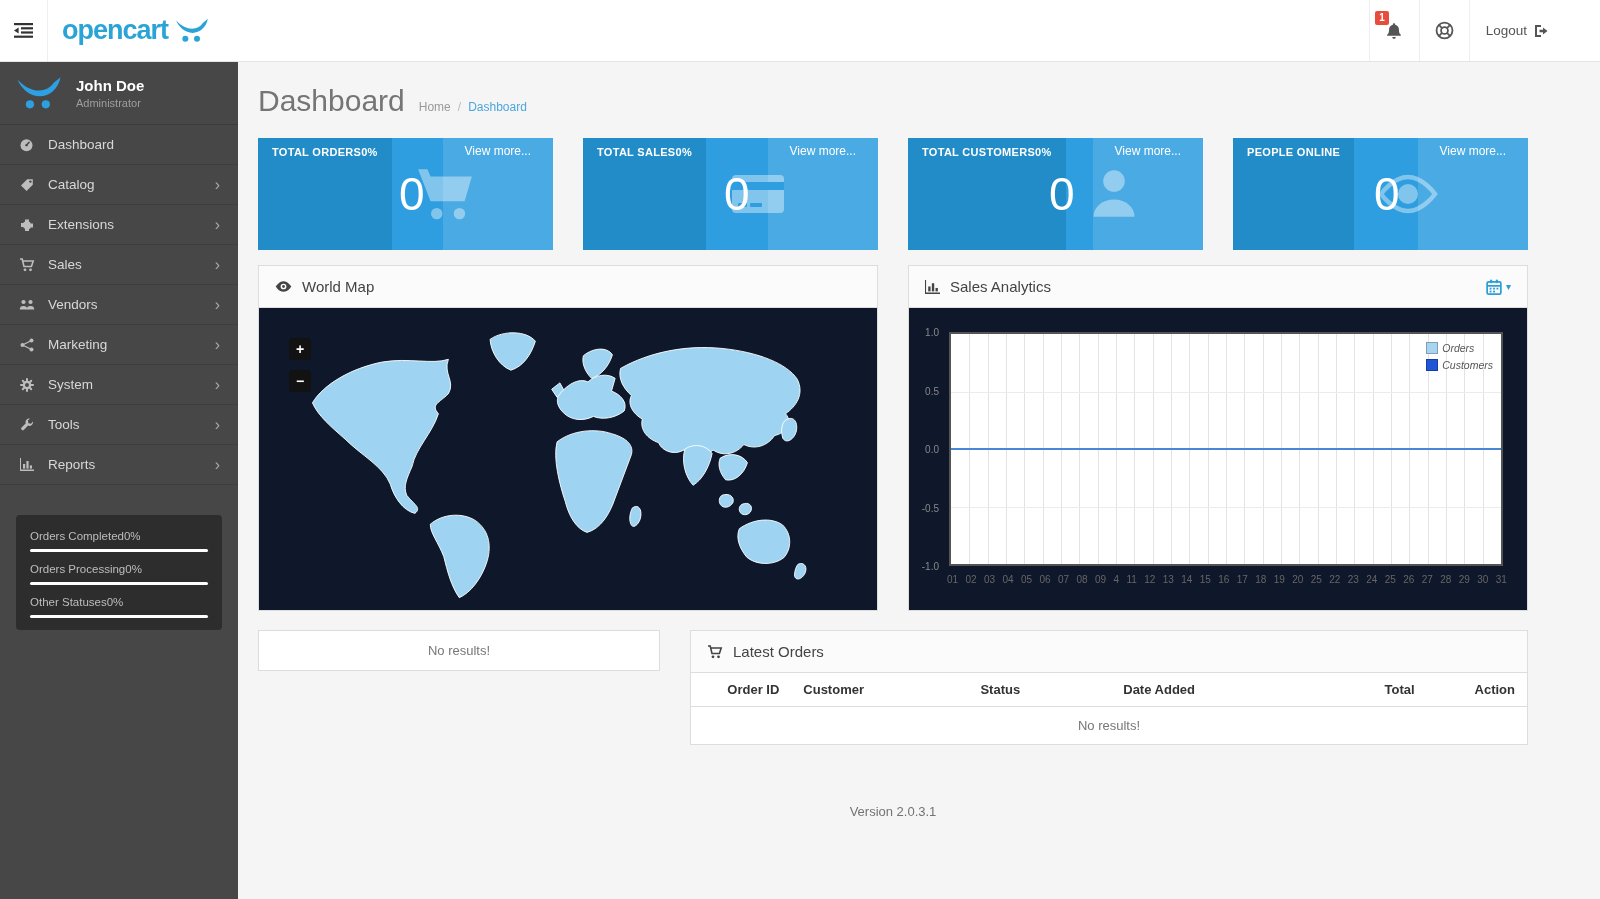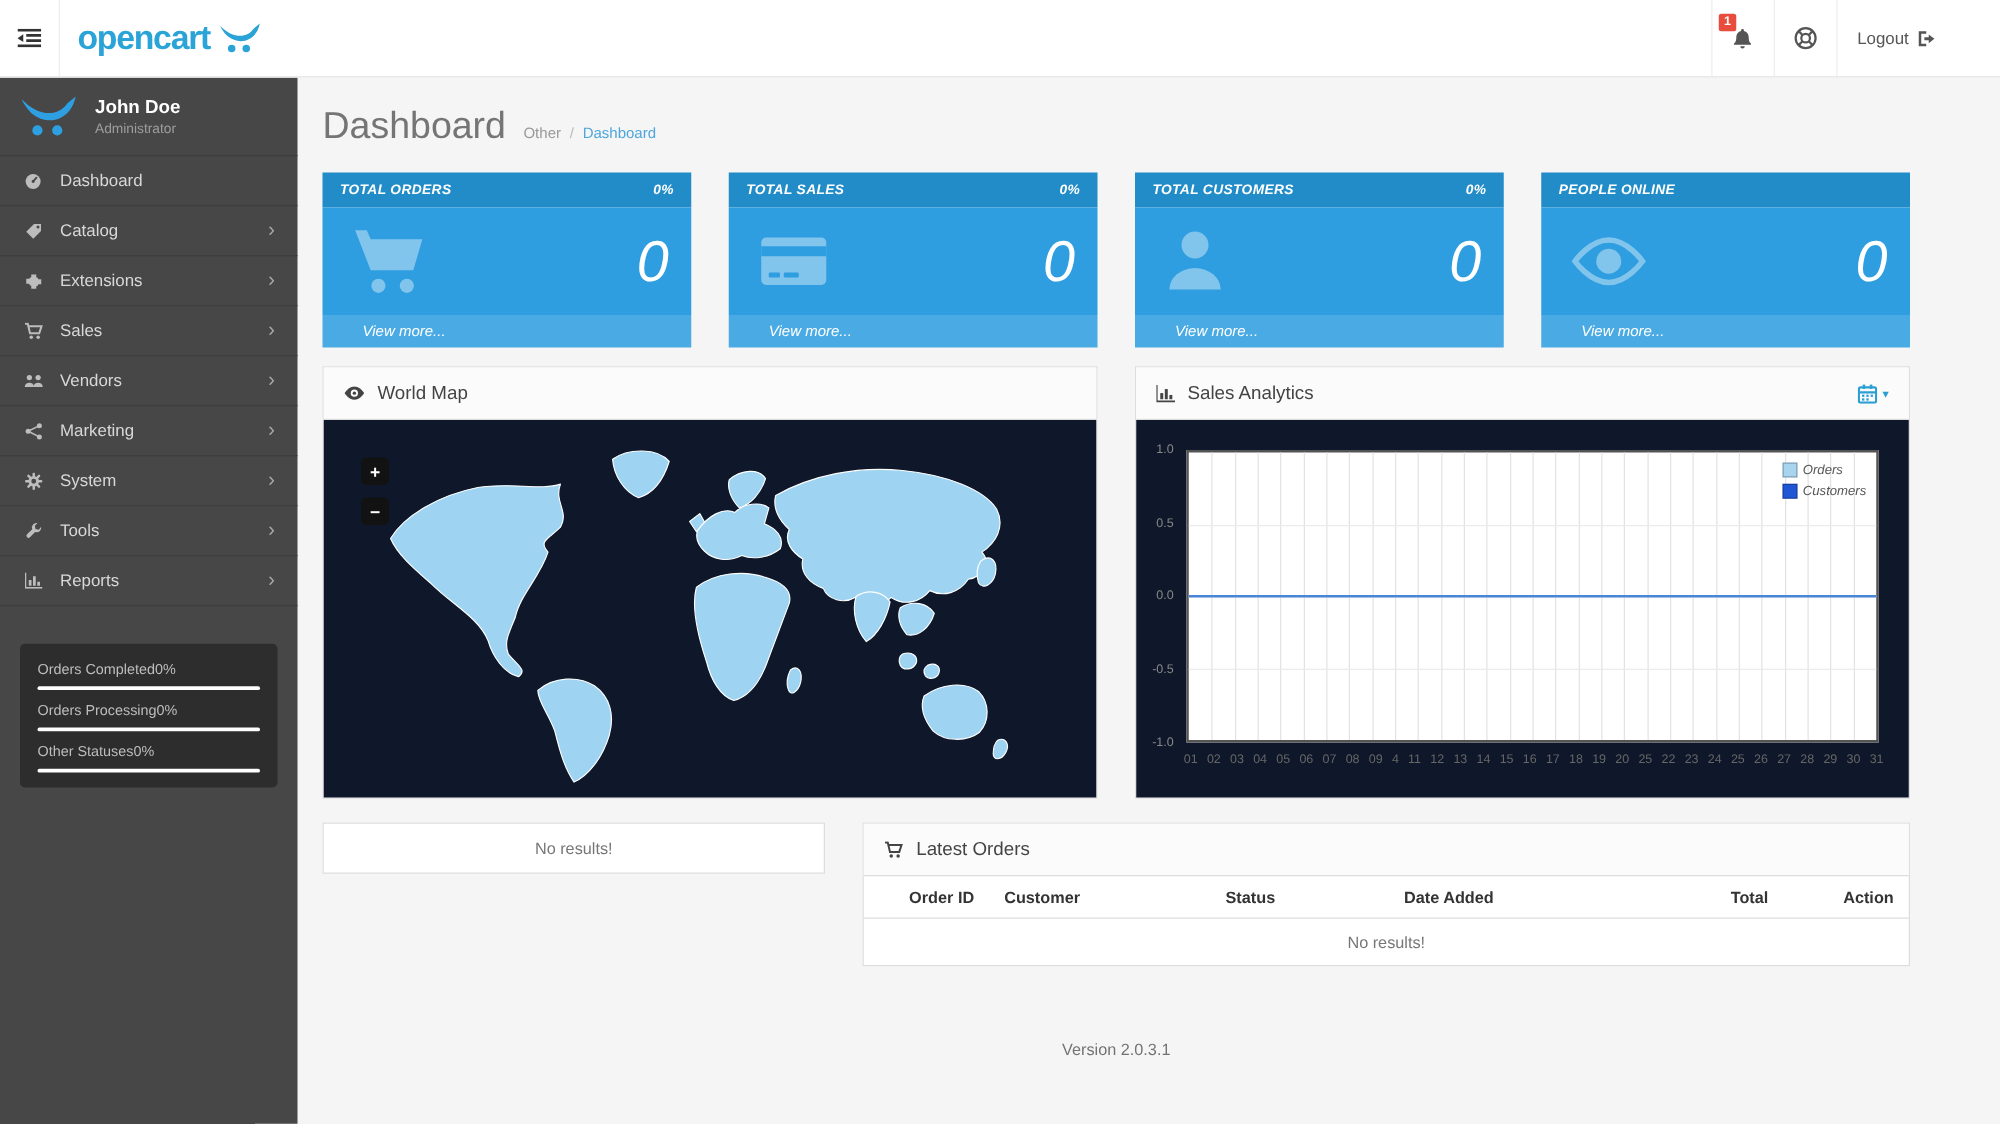--- a/index.html
+++ b/index.html
@@ -79,35 +79,35 @@
     padding:16px 72px 10px 20px; overflow:hidden;
   }
   .page-head { display:flex; align-items:baseline; gap:14px; margin:6px 0 20px 0; }
   .page-title { font-size:30px; font-weight:400; color:#757575; }
   .breadcrumb { font-size:12px; color:#999; display:flex; gap:7px; align-items:baseline; }
   .breadcrumb .sep { color:#bbb; }
   .breadcrumb a { color:var(--link-blue,#4da6dd); }
 
   
   .tiles { display:flex; gap:30px; margin-bottom:15px; }
-  .tile { flex:1 1 0; height:140px; display:flex; flex-direction:column;font-style:italic; }
+  .tile { flex:1 1 0; height:112px; display:flex; flex-direction:row; }
   .tile-heading {
     background:var(--tile-header,#218cc8); color:#fff;
     font-size:11px; font-weight:bold; letter-spacing:.3px;
     padding:8px 14px; display:flex; justify-content:space-between;
   }
   .tile-body { background:var(--tile-body,#2f9ee0); flex:1; position:relative; }
   .tile-icon { position:absolute; left:22px; top:50%; transform:translateY(-50%); }
   .tile-value {
     position:absolute; right:18px; top:50%; transform:translateY(-50%);
     color:#fff; font-size:46px; font-weight:400;
   }
   .tile-footer {
     display:block; background:var(--tile-footer,#4aabe4);
-    color:#fff; font-size:12px; padding:6px 32px;
+    color:#fff; font-size:12px; padding:6px 22px;
   }
 
   
   .panel { background:#fff; border:1px solid #ddd; }
   .panel-heading {
     background:#fbfbfb; border-bottom:1px solid #ddd;
     padding:12px 16px; font-size:15px; color:#444;
     display:flex; align-items:center; gap:10px;
   }
   .panel-heading .spacer { margin-left:auto; }
@@ -369,21 +369,21 @@
       <div class="stat-bar"></div>
     </div>
   </div>
 </div>
 
 <div class="content">
 
   <div class="page-head">
     <span class="page-title">Dashboard</span>
     <span class="breadcrumb">
-      <span>Other</span>
+      <span>Home</span>
       <span class="sep">/</span>
       <a href="#">Dashboard</a>
     </span>
   </div>
 
   <div class="tiles">
     <div class="tile">
       <div class="tile-heading">
         <span>TOTAL ORDERS</span>
         <span>0%</span>

